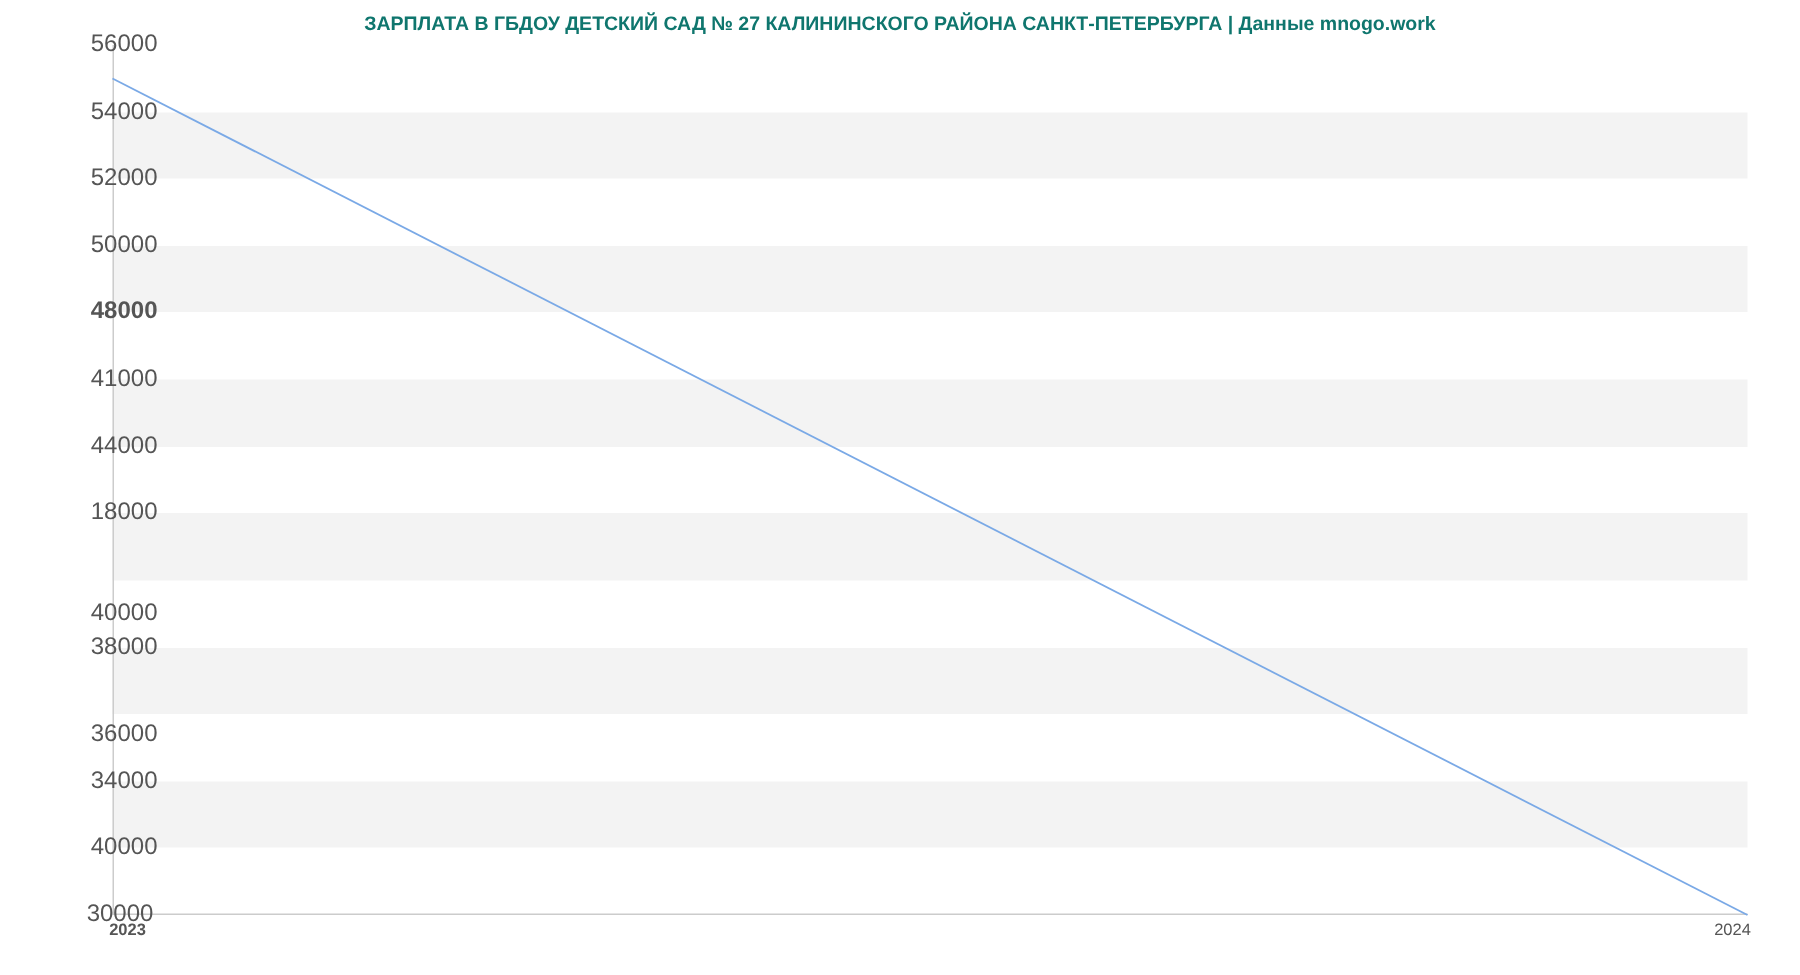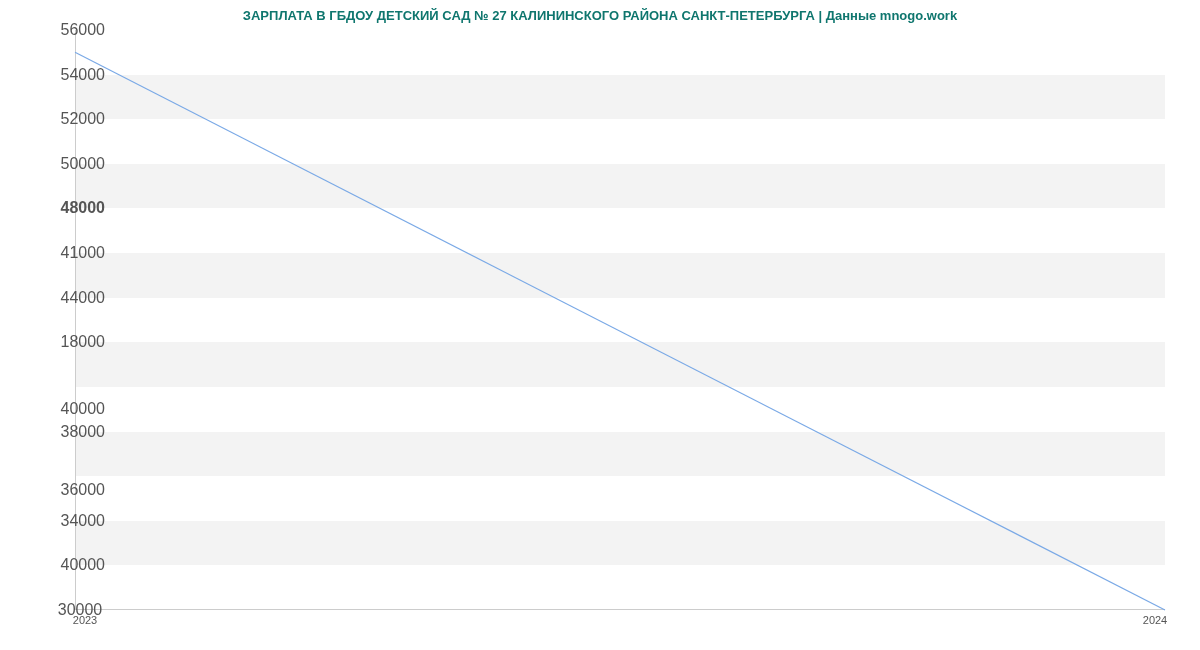--- a/index.html
+++ b/index.html
@@ -45,15 +45,15 @@
     <div class="y-tick" style="top: 342.308px;">18000</div>
     <div class="y-tick" style="top: 297.692px;">44000</div>
     <div class="y-tick" style="top: 253.077px;">41000</div>
     <div class="y-tick" style="top: 208.462px; font-weight: bold;">48000</div>
     <div class="y-tick" style="top: 163.846px;">50000</div>
     <div class="y-tick" style="top: 119.231px;">52000</div>
     <div class="y-tick" style="top: 74.6154px;">54000</div>
     <div class="y-tick" style="top: 30px;">56000</div>
   </div>
 <div id="xtick-container">
-    <div class="x-tick" style="left: 85px;">2023</div>
+    <div class="x-tick" style="left: 85px; font-weight: bold;">2023</div>
     <div class="x-tick" style="left: 1155px;">2024</div>
   </div>
 
 </body></html>

